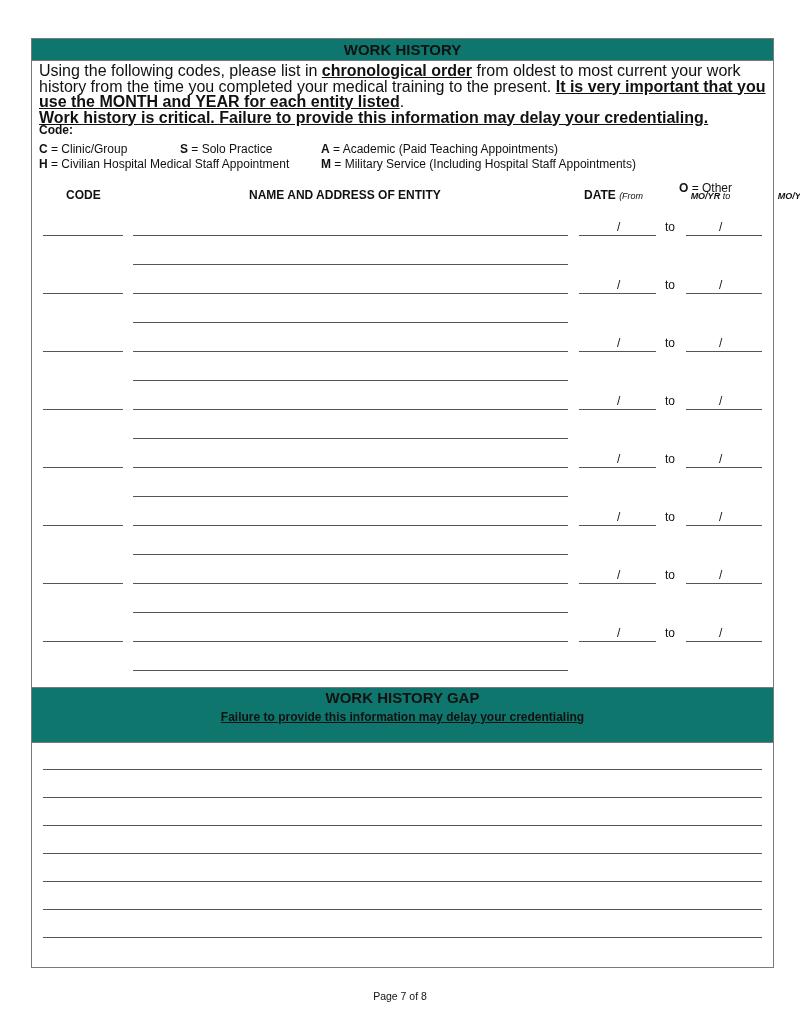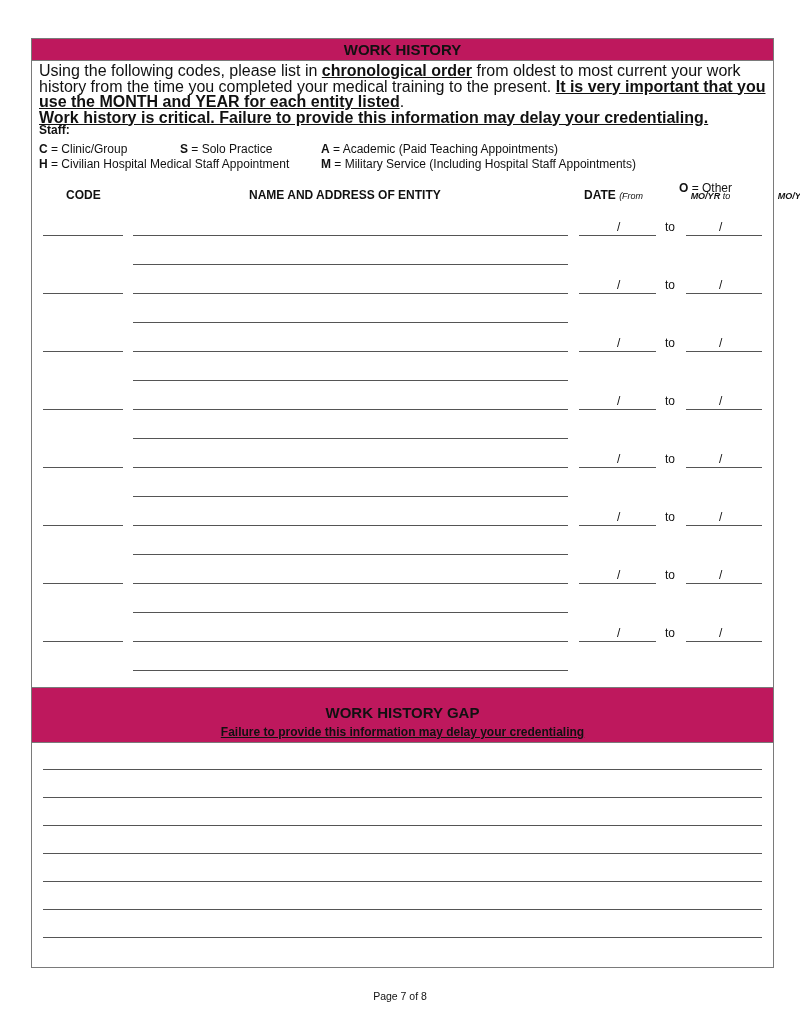--- a/index.html
+++ b/index.html
@@ -1,23 +1,23 @@
 <!DOCTYPE html>
 <html><head>
 <meta charset="utf-8">
 <style>
   * { box-sizing: border-box; margin: 0; padding: 0; }
   html, body { width: 800px; height: 1035px; background: #ffffff; }
   body { position: relative; font-family: "Liberation Sans", sans-serif; color: #111; font-size: 12px; }
   .frame { position: absolute; left: 31px; top: 38px; width: 743px; height: 930px; border: 1px solid #7a7a7a; }
-  .band { position: absolute; left: 0; width: 741px; background: #be185d; border-bottom: 1px solid #7a7a7a; }
+  .band { position: absolute; left: 0; width: 741px; background: #0f766e; border-bottom: 1px solid #7a7a7a; }
   .band.top { top: 0; height: 22px; }
   .band.gap { top: 648px; height: 56px; border-top: 1px solid #7a7a7a; }
   .band-title { text-align: center; font-weight: bold; font-size: 15px; line-height: 22px; }
-  .gap .band-title { line-height: 18px; padding-top: 16px; }
+  .gap .band-title { line-height: 18px; padding-top: 1px; }
   .gap-desc { text-align: center; font-style: italic; font-size: 10.5px; line-height: 14px; }
   .gap-warn { text-align: center; font-weight: bold; text-decoration: underline; font-size: 12px; line-height: 20px; }
   .intro { position: absolute; left: 7px; top: 24px; width: 730px; font-size: 16px; line-height: 15.5px; }
   .b { font-weight: bold; }
   .bu { font-weight: bold; text-decoration: underline; }
   .abs { position: absolute; white-space: nowrap; }
   .hline { position: absolute; height: 0; border-top: 1px solid #555; }
   .slash, .to { position: absolute; font-size: 12px; }
   .col-head { position: absolute; font-weight: bold; font-size: 12px; white-space: nowrap; }
   .small-it { font-size: 9px; font-style: italic; font-weight: normal; }
@@ -30,21 +30,21 @@
 <div class="frame">
   <div class="band top">
     <div class="band-title">WORK HISTORY</div>
   </div>
 
   <div class="intro">
     <span>Using the following codes, please list in </span><span class="bu">chronological order</span><span> from oldest to most current your work history from the time you completed your medical training to the present.  </span><span class="bu">It is very important that you use the MONTH and YEAR for each entity listed</span><span>.</span><br>
     <span class="bu">Work history is critical.  Failure to provide this information may delay your credentialing.</span>
   </div>
 
-  <div class="abs b" style="left:7px; top:84px;">Staff:</div>
+  <div class="abs b" style="left:7px; top:84px;">Code:</div>
 
   <div class="abs" style="left:7px; top:103px;"><span class="b">C</span><span> = Clinic/Group</span></div>
   <div class="abs" style="left:148px; top:103px;"><span class="b">S</span><span> = Solo Practice</span></div>
   <div class="abs" style="left:7px; top:118px;"><span class="b">H</span><span> = Civilian Hospital Medical Staff Appointment</span></div>
   <div class="abs" style="left:289px; top:103px;"><span class="b">A</span><span> = Academic (Paid Teaching Appointments)</span></div>
   <div class="abs" style="left:289px; top:118px;"><span class="b">M</span><span> = Military Service (Including Hospital Staff Appointments)</span></div>
   <div class="abs" style="left:647px; top:118px;margin-top:24px;"><span class="b">O</span><span> = Other</span></div>
 
   <div class="col-head" style="left:34px; top:149px;">CODE</div>
   <div class="col-head" style="left:217px; top:149px;">NAME AND ADDRESS OF ENTITY</div>

